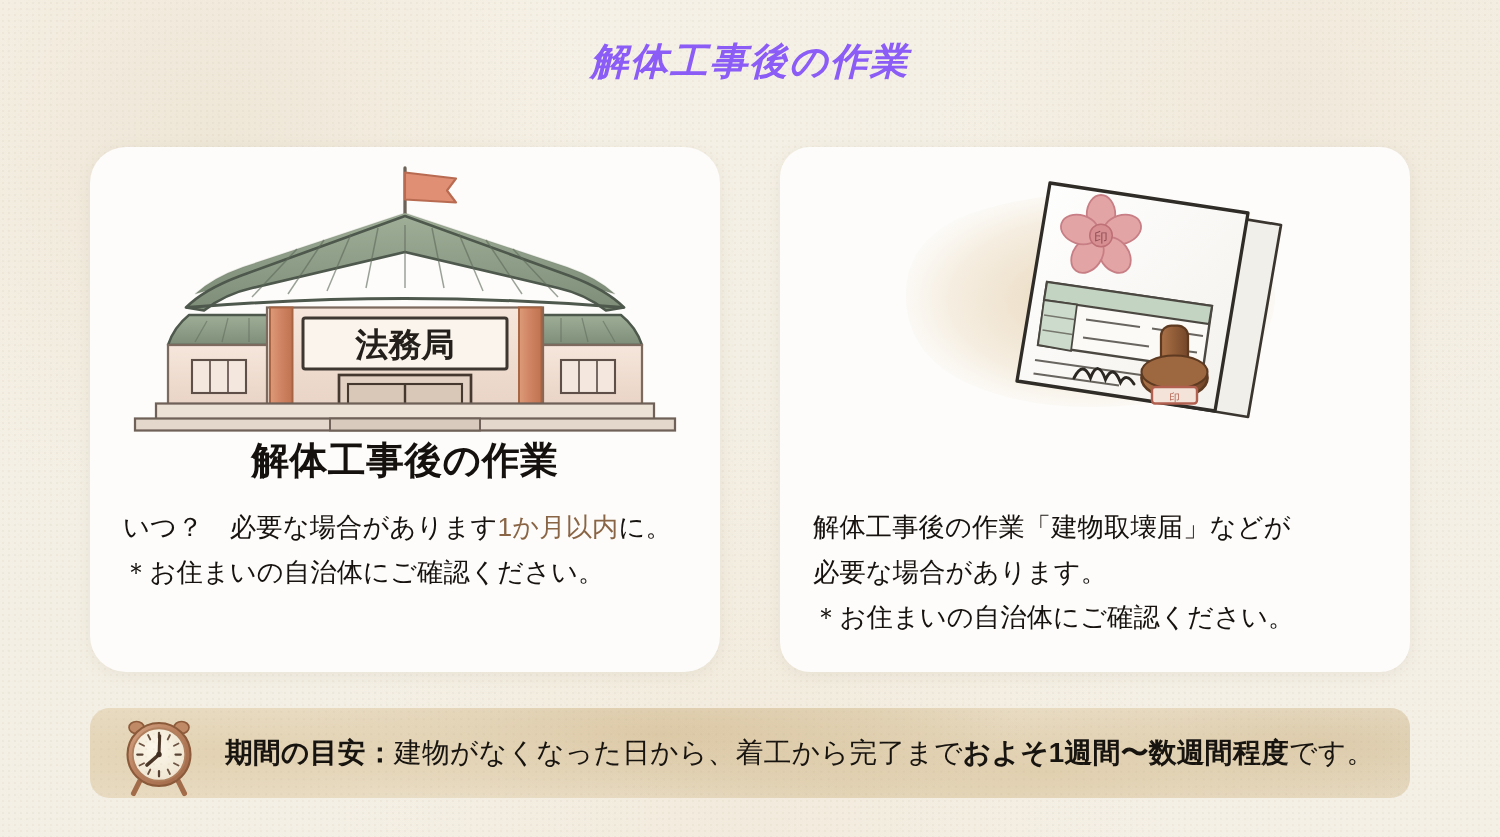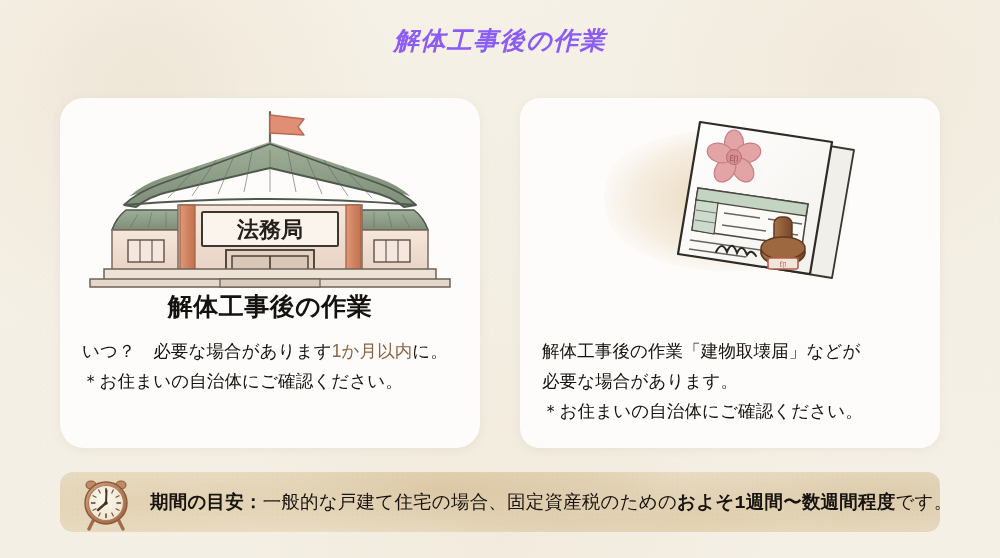--- a/index.html
+++ b/index.html
@@ -139,21 +139,21 @@
     position: absolute;
     left: 90px;
     top: 0;
     height: 60px;
     line-height: 60px;
     font-size: 18.5px;
     color: #17130f;
     white-space: nowrap;
     letter-spacing: 0.2px;
   }
-  .banner-text .b { font-weight: bold; font-family: Liberation Mono, monospace; }
+  .banner-text .b { font-weight: bold; }
 </style>
 </head>
 <body>
 
 <div class="page"></div>
 
 <div class="title">解体工事後の作業</div>
 
 <div class="card card-left">
 
@@ -374,15 +374,15 @@
         <line x1="15" y1="20.7" x2="18" y2="22.2"></line>
         <line x1="20.7" y1="15" x2="22.2" y2="18"></line>
       </g>
 
       <line x1="28" y1="28" x2="20" y2="35" stroke="#4a3627" stroke-width="2.4" stroke-linecap="round"></line>
       <line x1="28" y1="28" x2="28.5" y2="15.5" stroke="#4a3627" stroke-width="2" stroke-linecap="round"></line>
       <circle cx="28" cy="28" r="1.8" fill="#3e2d20"></circle>
     </svg>
   </div>
   <div class="banner-text">
-    <span class="b">期間の目安：</span><span>一般的な戸建て住宅の場合、固定資産税のための</span><span class="b">およそ1週間〜数週間程度</span><span>です。</span>
+    <span class="b">期間の目安：</span><span>建物がなくなった日から、着工から完了まで</span><span class="b">およそ1週間〜数週間程度</span><span>です。</span>
   </div>
 </div>
 
 </body></html>

